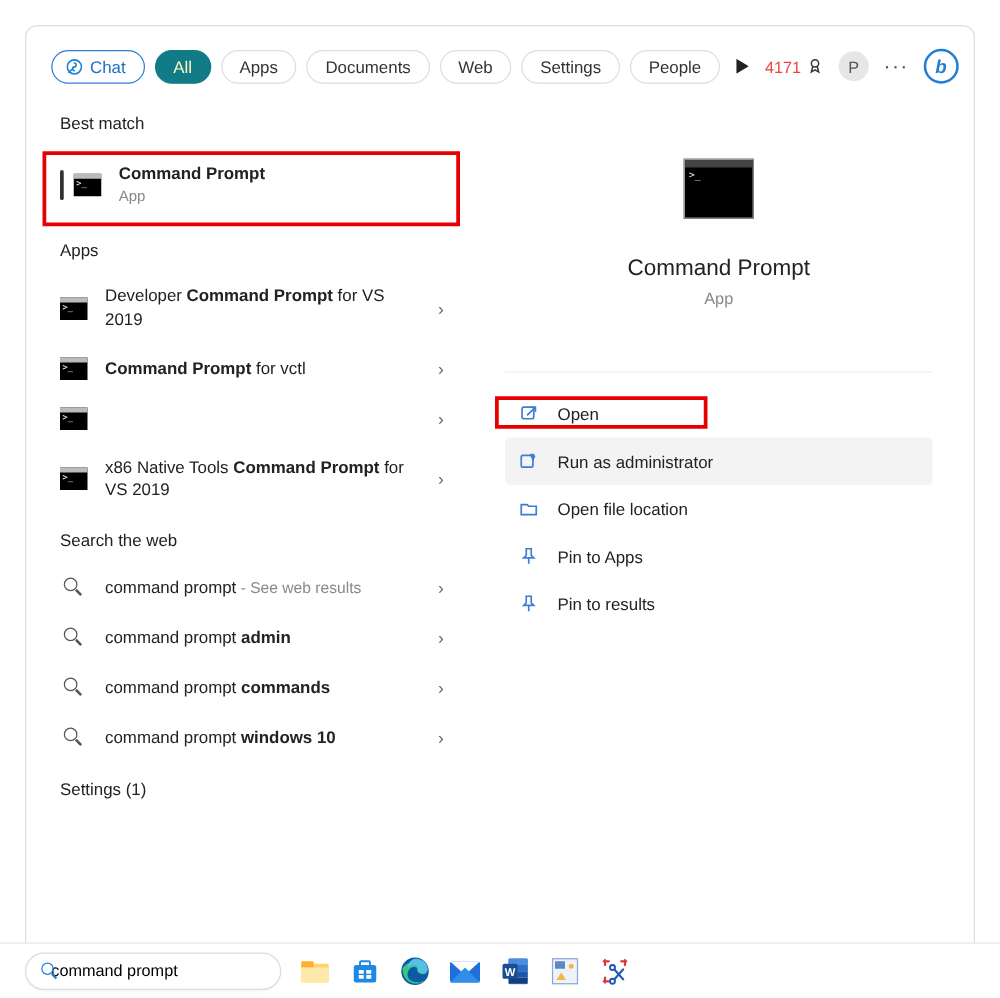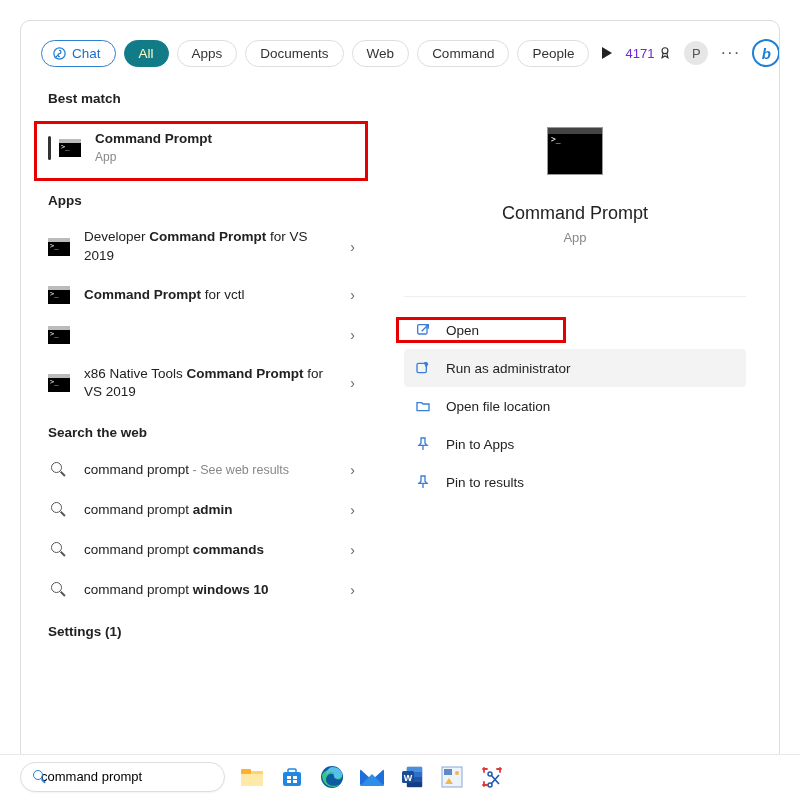--- a/index.html
+++ b/index.html
@@ -15,21 +15,21 @@
 .right-controls { margin-left: auto; display: flex; align-items: center; gap: 12px; }
 .badge-circle { width: 24px; height: 24px; border-radius: 50%; background: #e6e6e6; color: #555; display: inline-flex; align-items: center; justify-content: center; font-size: 13px; }
 .dots { font-size: 17px; color: #555; cursor: pointer; letter-spacing: 1px; }
 .bing-logo { width: 28px; height: 28px; border: 2px solid #1f7fd4; border-radius: 50%; display: inline-flex; align-items: center; justify-content: center; color: #1f7fd4; font-weight: bold; font-style: italic; font-size: 15px; }
 
 .panel-body { display: flex; height: calc(100% - 55px); }
 .left-col { width: 350px; overflow-y: auto; }
 .right-col { flex: 1; padding: 20px 25px; position: relative; }
 .right-inner { background: #fff; border-radius: 6px; padding: 10px 8px; }
 
-.sec-head { font-size: 13.5px; font-weight: 700; color: #222; padding: 14px 22px 10px 27px; }
+.sec-head { font-size: 13.5px; font-weight: 400; color: #222; padding: 14px 22px 10px 27px; }
 
 .result-item { display: flex; align-items: center; gap: 14px; padding: 10px 16px 10px 27px; cursor: pointer; position: relative; }
 .result-item .chev { margin-left: auto; color: #666; font-size: 14px; }
 .result-icon { width: 22px; height: 20px; display: inline-flex; align-items: center; justify-content: center; flex-shrink: 0; }
 .cmd-icon-box { width: 22px; height: 18px; background: #000; position: relative; border-top: 4px solid #bbb; }
 .cmd-icon-box::after { content: ">_"; color: #fff; font-size: 7px; position: absolute; top: 0px; left: 2px; font-family: monospace; }
 .result-text { font-size: 13.5px; color: #222; line-height: 1.35; flex: 1; min-width: 0; }
 .result-text .sub { font-size: 12px; color: #888; display: block; margin-top: 1px; }
 .result-text b { font-weight: 600; }
 
@@ -57,21 +57,21 @@
 
 .taskbar { position: absolute; left: 0; right: 0; bottom: 0; height: 44px; background: #fff; border-top: 1px solid #e8e8e8; display: flex; align-items: center; padding: 0 20px; gap: 14px; }
 .tb-search { display: flex; align-items: center; gap: 8px; width: 205px; height: 30px; border: 1px solid #ddd; border-radius: 16px; padding: 0 12px; background: #fff; box-shadow: 0 1px 2px rgba(0,0,0,0.05); }
 .tb-search input { border: none; outline: none; font-size: 13px; flex: 1; background: transparent; }
 .tb-mag { width: 14px; height: 14px; position: relative; }
 .tb-mag::before { content: ""; position: absolute; width: 8px; height: 8px; border: 1.5px solid #1f7fd4; border-radius: 50%; }
 .tb-mag::after { content: ""; position: absolute; width: 5px; height: 1.5px; background: #1f7fd4; transform: rotate(45deg); top: 10px; left: 8px; }
 .tb-icon { width: 26px; height: 26px; display: inline-flex; align-items: center; justify-content: center; cursor: pointer; font-size: 18px; }
 
 svg { display: block; }
-.points-text { font-size: 13px; color: #6d28d9; display: inline-flex; align-items: center; gap: 4px; }
+.points-text { font-size: 13px; color: #ef4444; display: inline-flex; align-items: center; gap: 4px; }
 </style>
 </head>
 <body>
 
 <div class="search-panel">
 
   <div class="tabs-row">
     <div class="tab-pill chat">
       <span>
         <svg width="15" height="15" viewBox="0 0 24 24" fill="none" stroke="#1f7fd4" stroke-width="2">
@@ -88,21 +88,21 @@
     <div class="tab-pill">
         <span>Apps</span>
       </div>
     <div class="tab-pill">
         <span>Documents</span>
       </div>
     <div class="tab-pill">
         <span>Web</span>
       </div>
     <div class="tab-pill">
-        <span>Command</span>
+        <span>Settings</span>
       </div>
     <div class="tab-pill">
         <span>People</span>
       </div>
     <span class="play-arrow">
       <svg width="10" height="12" viewBox="0 0 10 12">
           <path d="M0 0 L10 6 L0 12 Z" fill="#222"></path>
         </svg>
     </span>
     <div class="right-controls">

